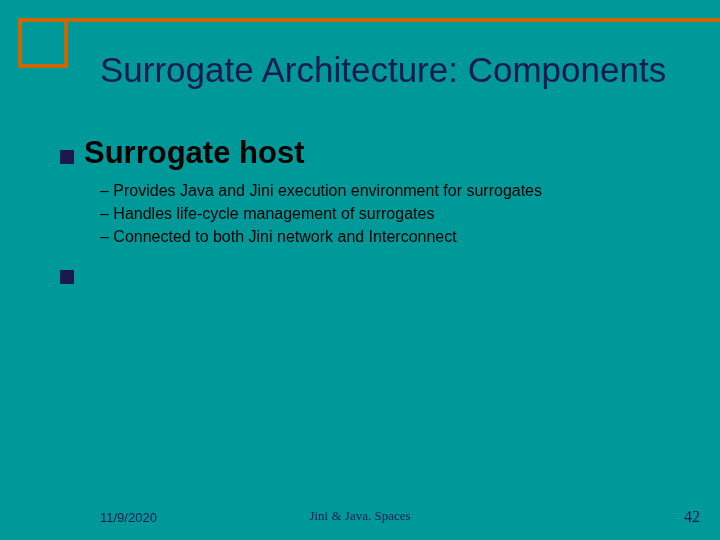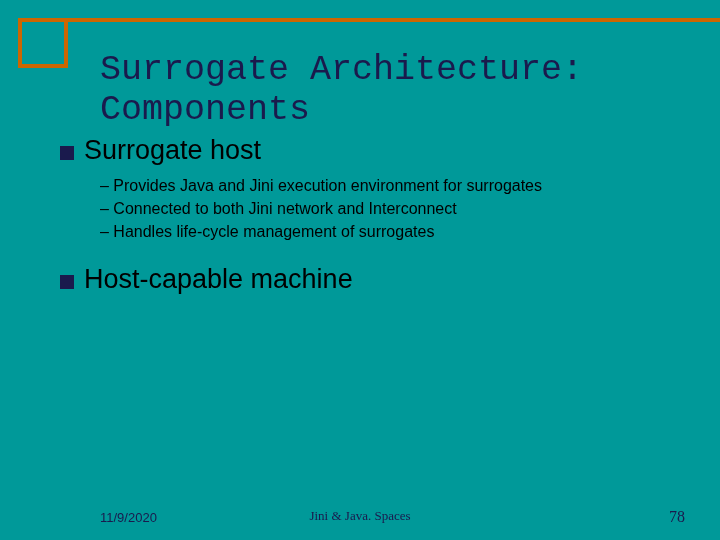--- a/index.html
+++ b/index.html
@@ -26,21 +26,21 @@
     left: 25px;
     width: 680px;
     height: 4px;
     background: #cc6600;
   }
   .title {
     position: absolute;
     top: 50px;
     left: 100px;
     right: 20px;
-    font-family: Liberation Mono, monospace;
+    font-family: Liberation Sans, sans-serif;
     font-size: 35px;
     color: #1a1a4d;
     font-weight: normal;
   }
   .content {
     position: absolute;
     top: 135px;
     left: 60px;
     right: 40px;
   }
@@ -51,40 +51,41 @@
     display: inline-block;
     width: 14px;
     height: 14px;
     background: #1a1a4d;
     margin-right: 10px;
     vertical-align: baseline;
     position: relative;
     top: 1px;
   }
   .top-text {
-    font-size: 27px;
+    font-size: 31px;
     color: #000;
+    font-weight: bold;
   }
   .sublist {
     margin: 10px 0 22px 40px;
   }
   .sub-item {
     font-size: 16px;
     color: #000;
     line-height: 1.3;
     margin-bottom: 2px;
     text-indent: -16px;
     padding-left: 16px;
   }
   .footer {
     position: absolute;
     bottom: 14px;
     left: 0;
     right: 0;
-    padding: 0 35px 0 100px;
+    padding: 0 20px 0 100px;
     font-size: 13px;
     color: #1a1a4d;
     display: flex;
     justify-content: space-between;
     align-items: baseline;
   }
   .footer-center {
     position: absolute;
     left: 50%;
     transform: translateX(-50%);
@@ -103,27 +104,27 @@
 
 <div class="title">Surrogate Architecture: Components</div>
 
 <div class="content">
 
   <div class="top-item">
     <span class="bullet-sq"></span><span class="top-text">Surrogate host</span>
   </div>
   <div class="sublist">
     <div class="sub-item">– Provides Java and Jini execution environment for surrogates</div>
+    <div class="sub-item">– Handles life-cycle management of surrogates</div>
     <div class="sub-item">– Connected to both Jini network and Interconnect</div>
-    <div class="sub-item">– Handles life-cycle management of surrogates</div>
   </div>
 
   <div class="top-item">
-    <span class="bullet-sq"></span><span class="top-text">Host-capable machine</span>
+    <span class="bullet-sq"></span>
   </div>
 
 </div>
 
 <div class="footer">
   <span>11/9/2020</span>
   <span class="footer-center">Jini  &amp;  Java. Spaces</span>
-  <span class="footer-right">78</span>
+  <span class="footer-right">42</span>
 </div>
 
 </body></html>

